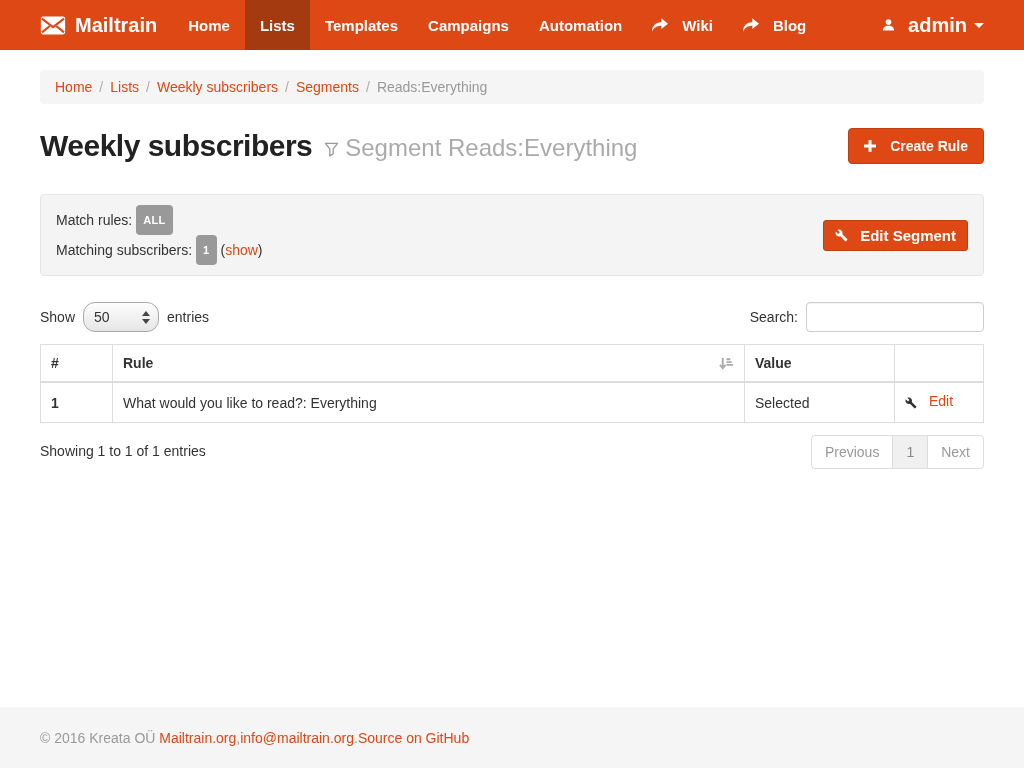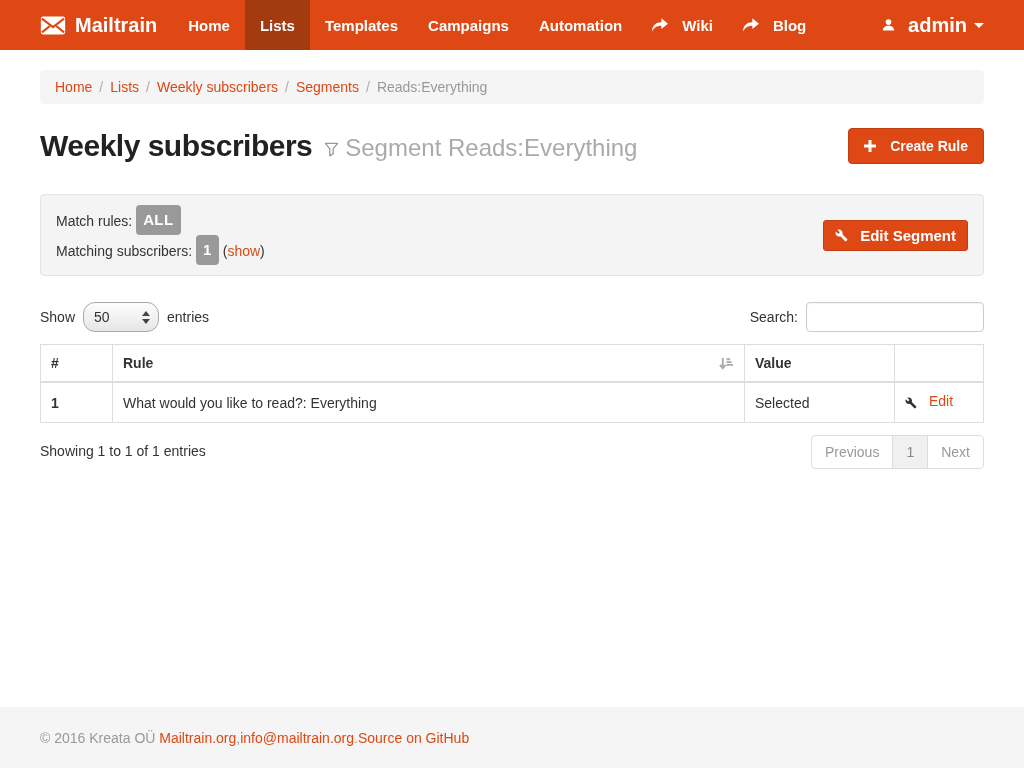--- a/index.html
+++ b/index.html
@@ -85,21 +85,21 @@
     border: 1px solid #e4e4e4;
     border-radius: 4px;
     padding: 10px 15px;
     display: flex; justify-content: space-between; align-items: center;
     min-height: 62px;
   }
   .well-line { line-height: 24px; }
   .badge {
     display: inline-block;
     background: #999; color: #fff;
-    font-size: 15px; font-weight: bold;
+    font-size: 11px; font-weight: bold;
     padding: 3px 7px; border-radius: 4px;
     letter-spacing: 0.4px;
     vertical-align: 1px;
   }
   .show-link { color: #DD4814; }
 
   
   .table-controls {
     margin-top: 26px;
     display: flex; justify-content: space-between; align-items: center;

